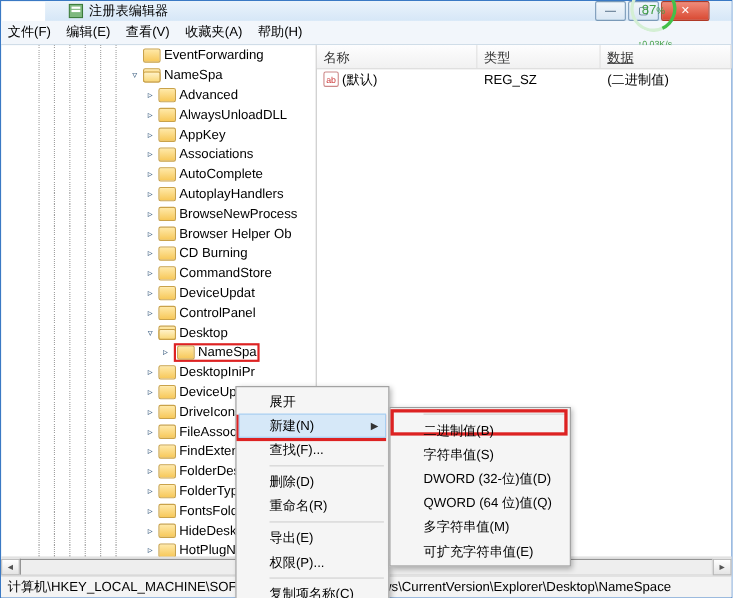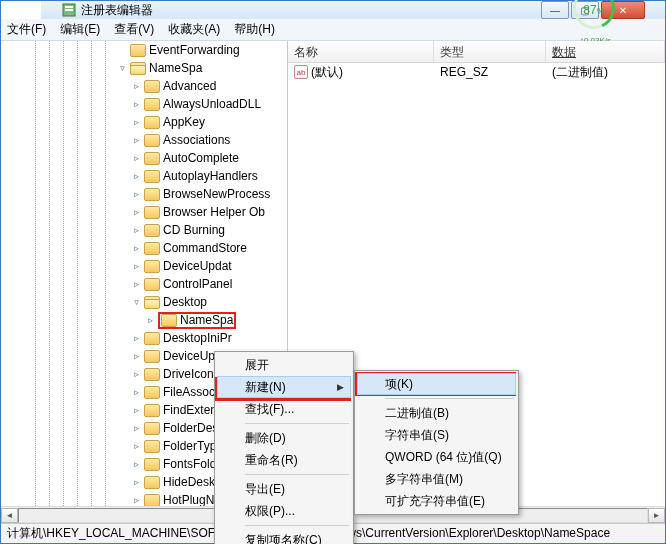--- a/index.html
+++ b/index.html
@@ -306,24 +306,24 @@
       <div class="cm-item">重命名(R)</div>
       <div class="cm-sep"></div>
       <div class="cm-item">导出(E)</div>
       <div class="cm-item">权限(P)...</div>
       <div class="cm-sep"></div>
       <div class="cm-item">复制项名称(C)</div>
     </div>
 
     <div class="context-menu cm2">
       <div class="red-wrap" style="left:0px; top:1px; width:161px; height:24px; pointer-events:none;"></div>
-      <div class="cm-item hover">项(K)</div>
       <div class="cm-sep"></div>
       <div class="cm-item">二进制值(B)</div>
       <div class="cm-item">字符串值(S)</div>
+      <div class="cm-item">DWORD (32-位)值(D)</div>
       <div class="cm-item">QWORD (64 位)值(Q)</div>
       <div class="cm-item">多字符串值(M)</div>
       <div class="cm-item">可扩充字符串值(E)</div>
     </div>
 
   </div>
 
   <div class="statusbar">
     <span>计算机\HKEY_LOCAL_MACHINE\SOFTWARE\Microsoft\Windows\CurrentVersion\Explorer\Desktop\NameSpace</span>
   </div>

